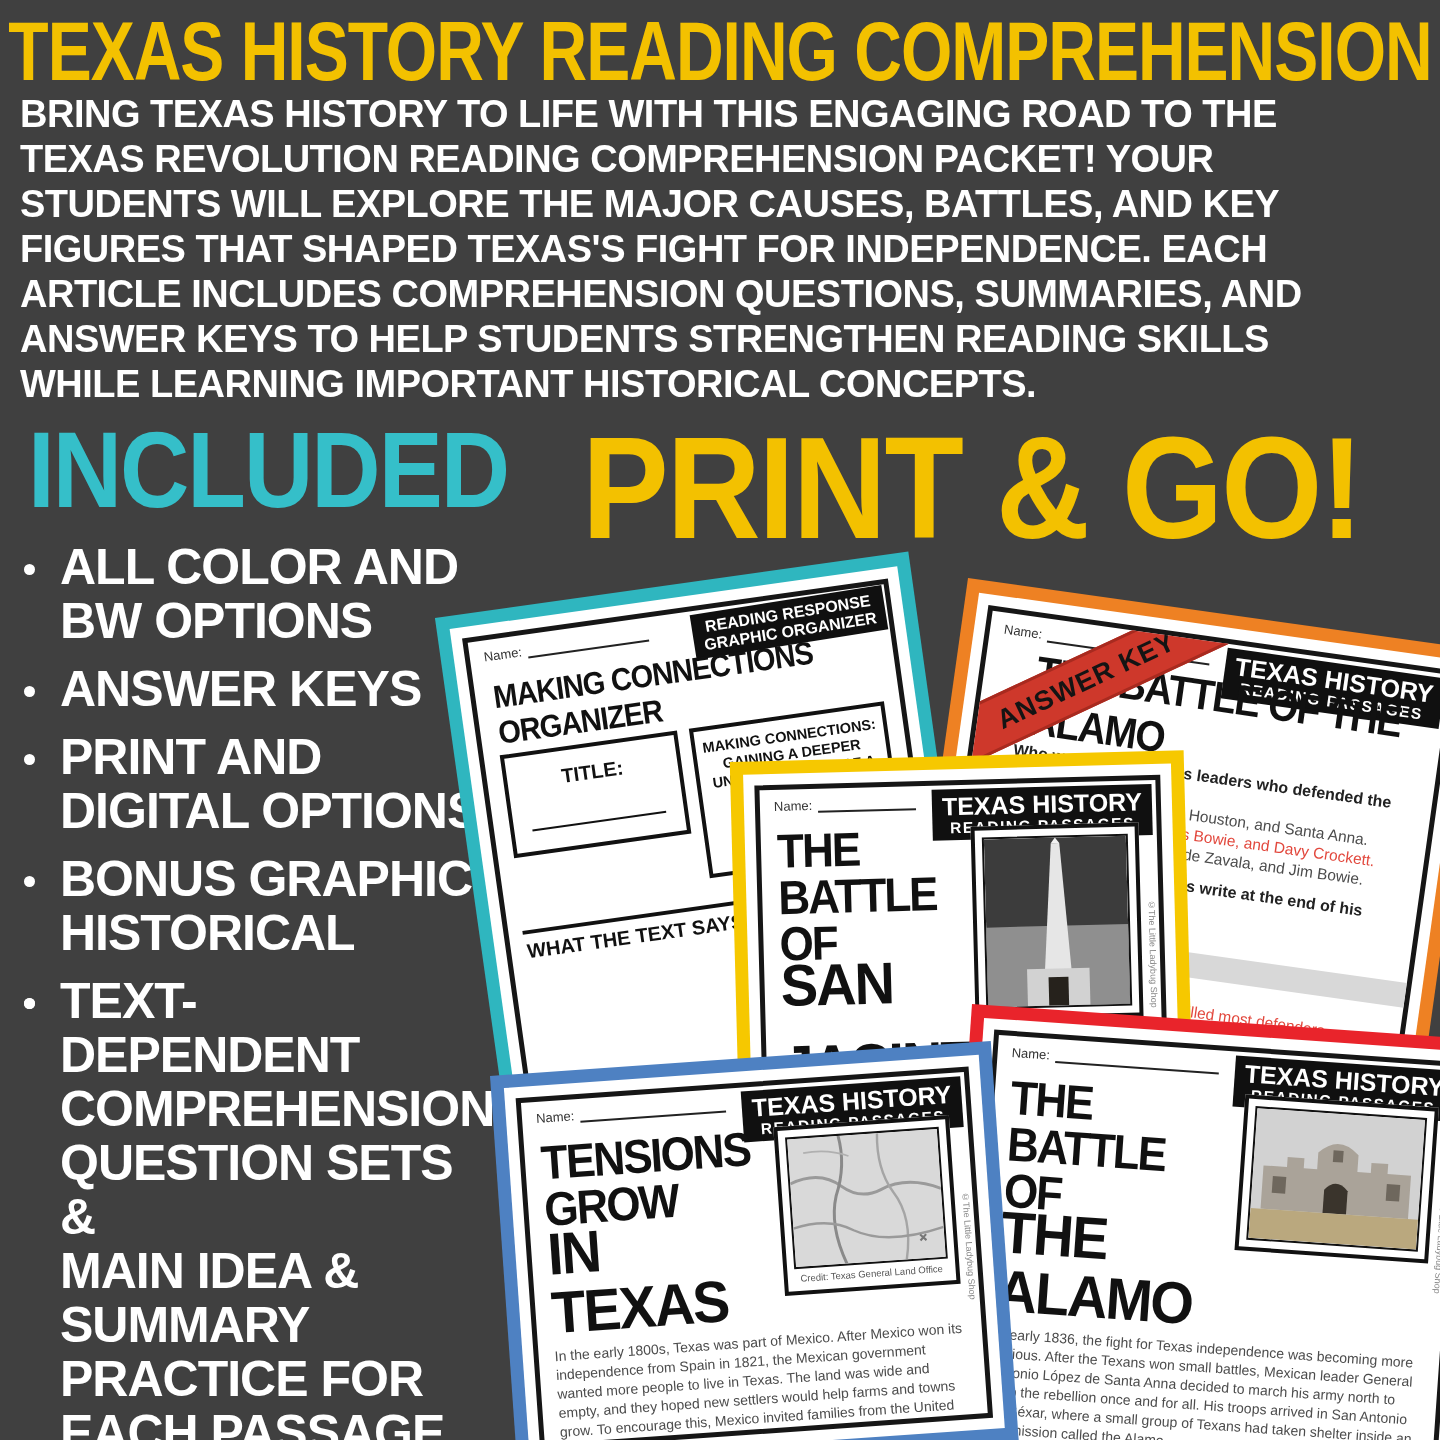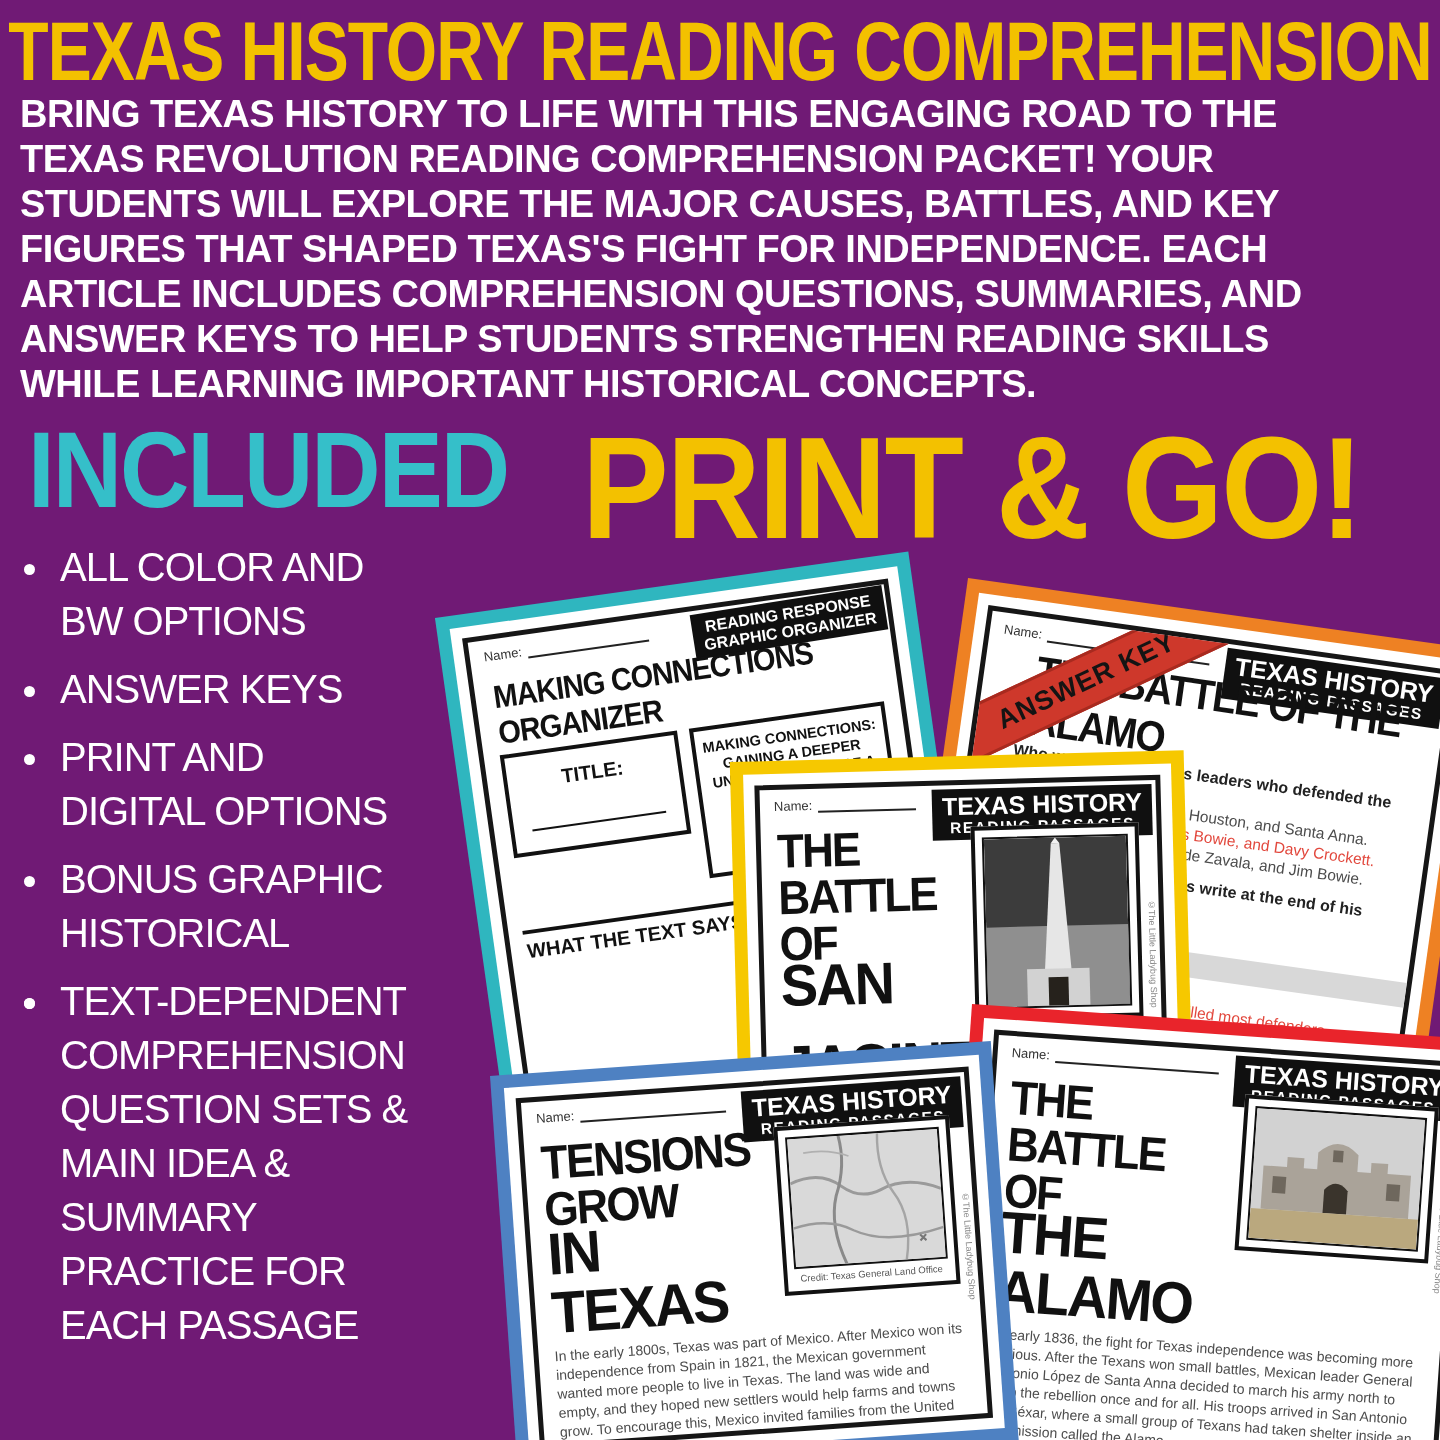--- a/index.html
+++ b/index.html
@@ -1,35 +1,35 @@
 <!DOCTYPE html>
 <html><head>
 <meta charset="utf-8">
 <style>
   html,body{margin:0;padding:0;background:#000;}
-  .page{position:relative;width:1440px;height:1440px;background:#701a75;overflow:hidden;
+  .page{position:relative;width:1440px;height:1440px;background:#404040;overflow:hidden;
         font-family:"Liberation Sans","DejaVu Sans",sans-serif;}
   .pre{white-space:pre-line;}
 
   
   .main-title{position:absolute;top:4px;left:0;width:1440px;text-align:center;
     font-size:66px;font-weight:bold;letter-spacing:-1px;color:#F3C100;
     transform:scaleY(1.25);transform-origin:top;}
   .desc{position:absolute;top:92px;left:20px;width:1400px;text-align:left;
     font-size:38px;font-weight:bold;color:#fff;line-height:45px;letter-spacing:-0.5px;}
   .included-head{position:absolute;top:408px;left:28px;font-size:96px;font-weight:bold;
     color:#35BFC9;letter-spacing:-2px;transform:scaleY(1.12);transform-origin:top left;}
   .printgo{position:absolute;top:404px;left:582px;font-size:130px;font-weight:bold;
     color:#F3C100;letter-spacing:-2px;transform:scaleY(1.12);transform-origin:top left;}
 
   
   .bullets{position:absolute;top:540px;left:22px;width:470px;margin:0;padding:0;list-style:none;}
   .bullets li{position:relative;margin:0 0 14px 0;padding-left:38px;}
   .dot{position:absolute;left:2px;top:24px;width:11px;height:11px;border-radius:50%;background:#fff;}
-  .bl{font-size:40px;font-weight:normal;color:#fff;line-height:54px;letter-spacing:-1px;}
+  .bl{font-size:50px;font-weight:bold;color:#fff;line-height:54px;letter-spacing:-1px;}
 
   
   .card{position:absolute;box-sizing:border-box;}
   .paper{position:absolute;inset:13px;background:#fff;}
   .inner{position:absolute;inset:11px;border:5px solid #161616;background:#fff;overflow:hidden;}
   .namerow{position:absolute;top:8px;left:14px;right:240px;display:flex;align-items:flex-end;}
   .namelbl{font-size:13px;color:#333;}
   .nameline{flex:1;border-bottom:2px solid #222;margin-left:6px;height:14px;}
   .badge{position:absolute;top:4px;right:4px;background:#101010;color:#fff;text-align:center;
          padding:5px 10px;line-height:1.02;}

